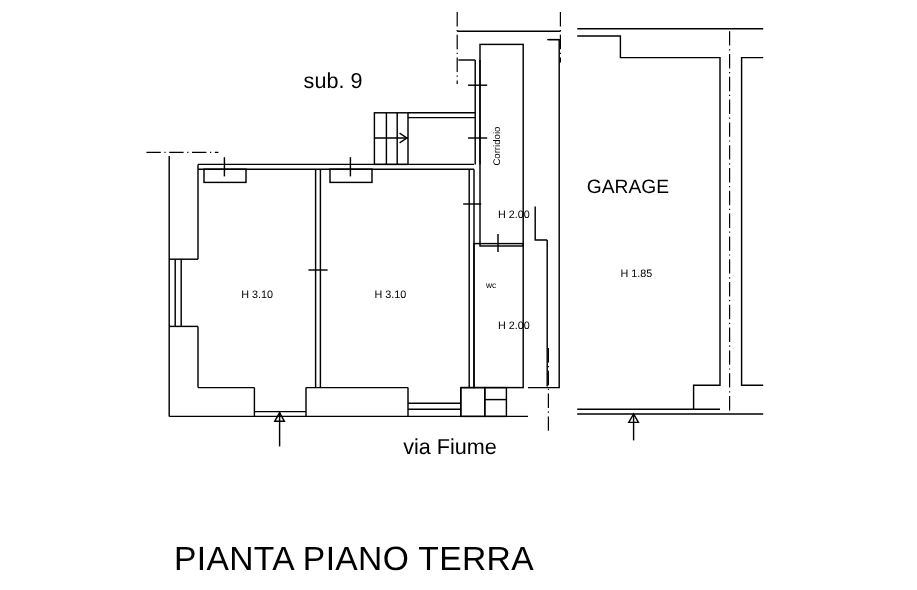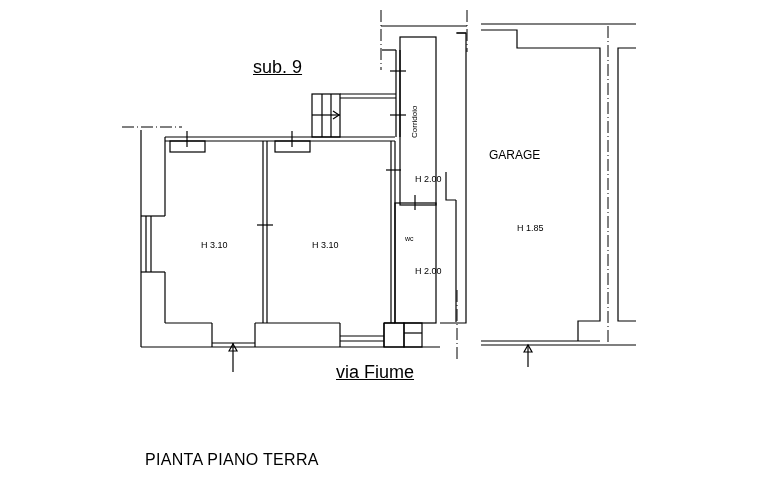--- a/index.html
+++ b/index.html
@@ -2,23 +2,23 @@
 <html><head>
 <meta charset="utf-8">
 <style>
   html, body { margin: 0; padding: 0; background: #ffffff; }
   body { width: 764px; height: 492px; overflow: hidden; position: relative; font-family: "Liberation Sans", sans-serif; }
   #plan { position: absolute; left: 0; top: 0; }
   .w { stroke: #000; stroke-width: 1.2; fill: none; }
   .dash { stroke: #000; stroke-width: 1; fill: none; stroke-dasharray: 12 3 1 3; }
   .lbl { position: absolute; color: #000; white-space: nowrap; line-height: 1; }
   .small { font-size: 9px; padding-left: 12px; }
-  .med { font-size: 12px; }
-  .big { font-size: 18px; text-decoration: underline; }
-  .title { font-size: 16px; letter-spacing: 0.3px; }
+  .med { font-size: 16px; }
+  .big { font-size: 18px; }
+  .title { font-size: 28px; letter-spacing: 0.3px; }
   .vert { transform: rotate(-90deg); transform-origin: left top; font-size: 8px; }
 </style>
 </head>
 <body>
 
 <svg id="plan" width="764" height="492" viewBox="0 0 764 492" xmlns="http://www.w3.org/2000/svg">
 
   <g>
     <line class="w" x1="141" y1="347" x2="395" y2="347"></line>
     <line class="w" x1="395" y1="347" x2="440" y2="347"></line>

